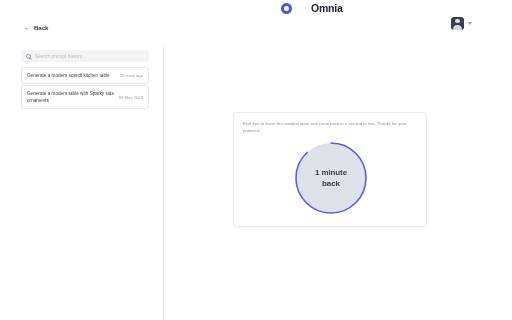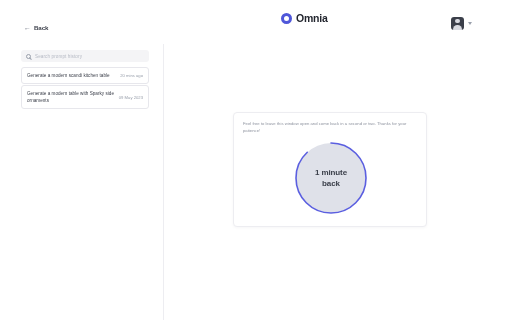--- a/index.html
+++ b/index.html
@@ -7,21 +7,21 @@
     width: 512px; height: 320px;
     background: #ffffff;
     font-family: "Liberation Sans", sans-serif;
     overflow: hidden;
   }
   .app { position: relative; width: 512px; height: 320px; background: #ffffff; }
 
   
   .topbar { position: absolute; left: 0; top: 0; width: 512px; height: 46px; }
 
-  .logo { position: absolute; left: 236px; top: 12px; display: flex; align-items: center; gap: 4px; padding-left: 45px; }
+  .logo { position: absolute; left: 236px; top: 2px; display: flex; align-items: center; gap: 19px; padding-left: 45px; }
   .logo-mark { width: 11px; height: 11px; border-radius: 50%;
                border: 3px solid #4f57d9; background: #ffffff; }
   .logo-text { font-size: 10.5px; font-weight: 700; color: #23262f; letter-spacing: -0.2px; }
 
   .user { position: absolute; left: 451px; top: 17px; display: flex; align-items: center; gap: 4px; }
   .avatar { width: 13px; height: 13px; border-radius: 3px; background: #3b3f4a;
             position: relative; overflow: hidden; }
   .avatar::before { content: ""; position: absolute; left: 4.3px; top: 2px;
                     width: 4.4px; height: 4.4px; border-radius: 50%; background: #d9dbe2; }
   .avatar::after { content: ""; position: absolute; left: 2.1px; top: 7.6px;

